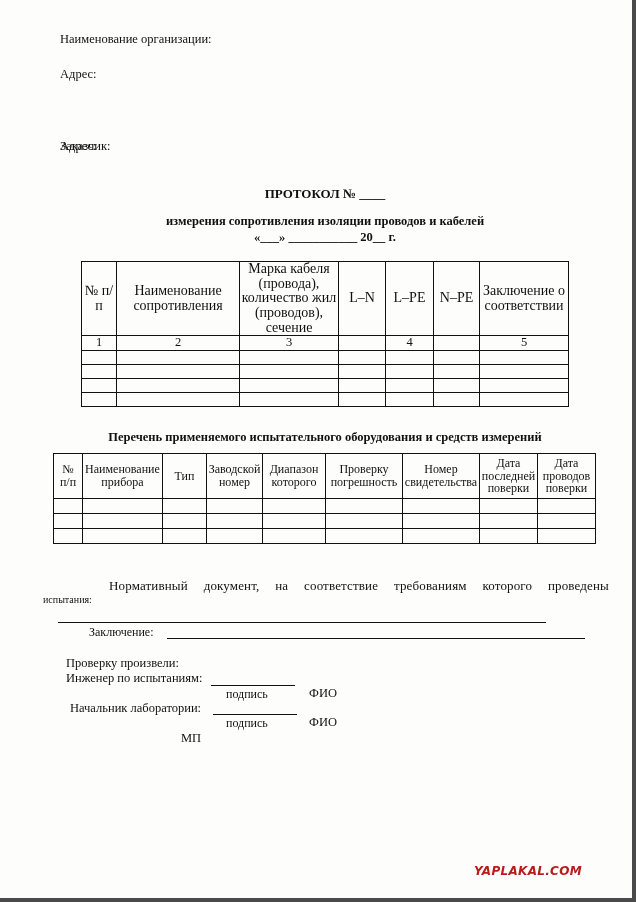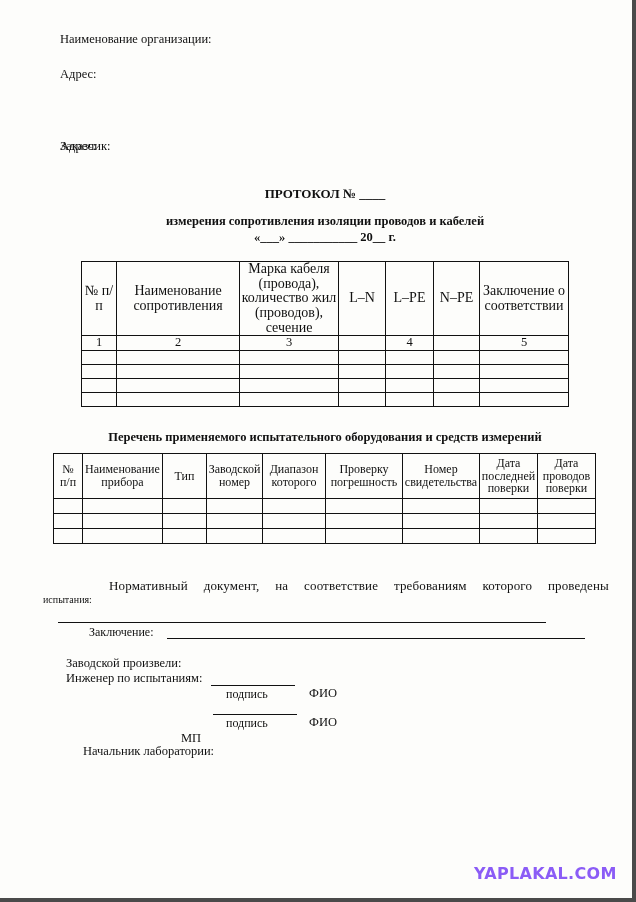--- a/index.html
+++ b/index.html
@@ -25,22 +25,22 @@
   #t1 tr.blank td { height: 13px; }
 
   #t2 { left: 53px; top: 453px; width: 542px; }
   #t2 td { font-size: 12px; white-space: nowrap; }
   #t2 tr.head td { height: 44px; }
   #t2 tr.blank td { height: 14px; }
 
   .hline { position: absolute; height: 1px; background: #111; }
   .watermark {
     position: absolute; left: 474px; top: 864px;
-    font-family: "DejaVu Sans", sans-serif; font-weight: bold; font-size: 16px;
-    color: #8b5cf6; letter-spacing: 0.3px;
+    font-family: "DejaVu Sans", sans-serif; font-weight: bold; font-size: 12px;
+    color: #b91c1c; letter-spacing: 0.3px; font-style: italic;
   }
 </style>
 </head>
 <body>
 
 <div class="frame-right"></div>
 <div class="frame-bottom"></div>
 
 <div class="abs" style="left:60px;top:32px;">Наименование организации:</div>
 <div class="abs" style="left:60px;top:67px;">Адрес:</div>
@@ -181,26 +181,26 @@
 </tbody>
   </table>
 
 <div class="abs" style="left:89px;top:578px;width:500px;font-size:13px;text-align:justify;text-align-last:justify;white-space:nowrap;letter-spacing:0.15px;margin-left:20px;">Нормативный  документ,  на  соответствие  требованиям  которого  проведены</div>
 <div class="abs" style="left:43px;top:594px;font-size:10px;">испытания:</div>
 <div class="hline" style="left:58px;top:622px;width:488px;"></div>
 
 <div class="abs" style="left:89px;top:625px;font-size:12px;">Заключение:</div>
 <div class="hline" style="left:167px;top:638px;width:418px;"></div>
 
-<div class="abs" style="left:66px;top:656px;">Заводской произвели:</div>
+<div class="abs" style="left:66px;top:656px;">Проверку произвели:</div>
 <div class="abs" style="left:66px;top:671px;">Инженер по испытаниям:</div>
 <div class="hline" style="left:211px;top:685px;width:84px;"></div>
 <div class="abs" style="left:226px;top:687px;font-size:12px;">подпись</div>
 <div class="abs" style="left:309px;top:686px;">ФИО</div>
 
-<div class="abs" style="left:83px;top:701px;margin-top:43px;">Начальник лаборатории:</div>
+<div class="abs" style="left:70px;top:701px;">Начальник лаборатории:</div>
 <div class="hline" style="left:213px;top:714px;width:84px;"></div>
 <div class="abs" style="left:226px;top:716px;font-size:12px;">подпись</div>
 <div class="abs" style="left:309px;top:715px;">ФИО</div>
 
 <div class="abs" style="left:181px;top:731px;">МП</div>
 
 <div class="watermark">YAPLAKAL.COM</div>
 
 </body></html>

